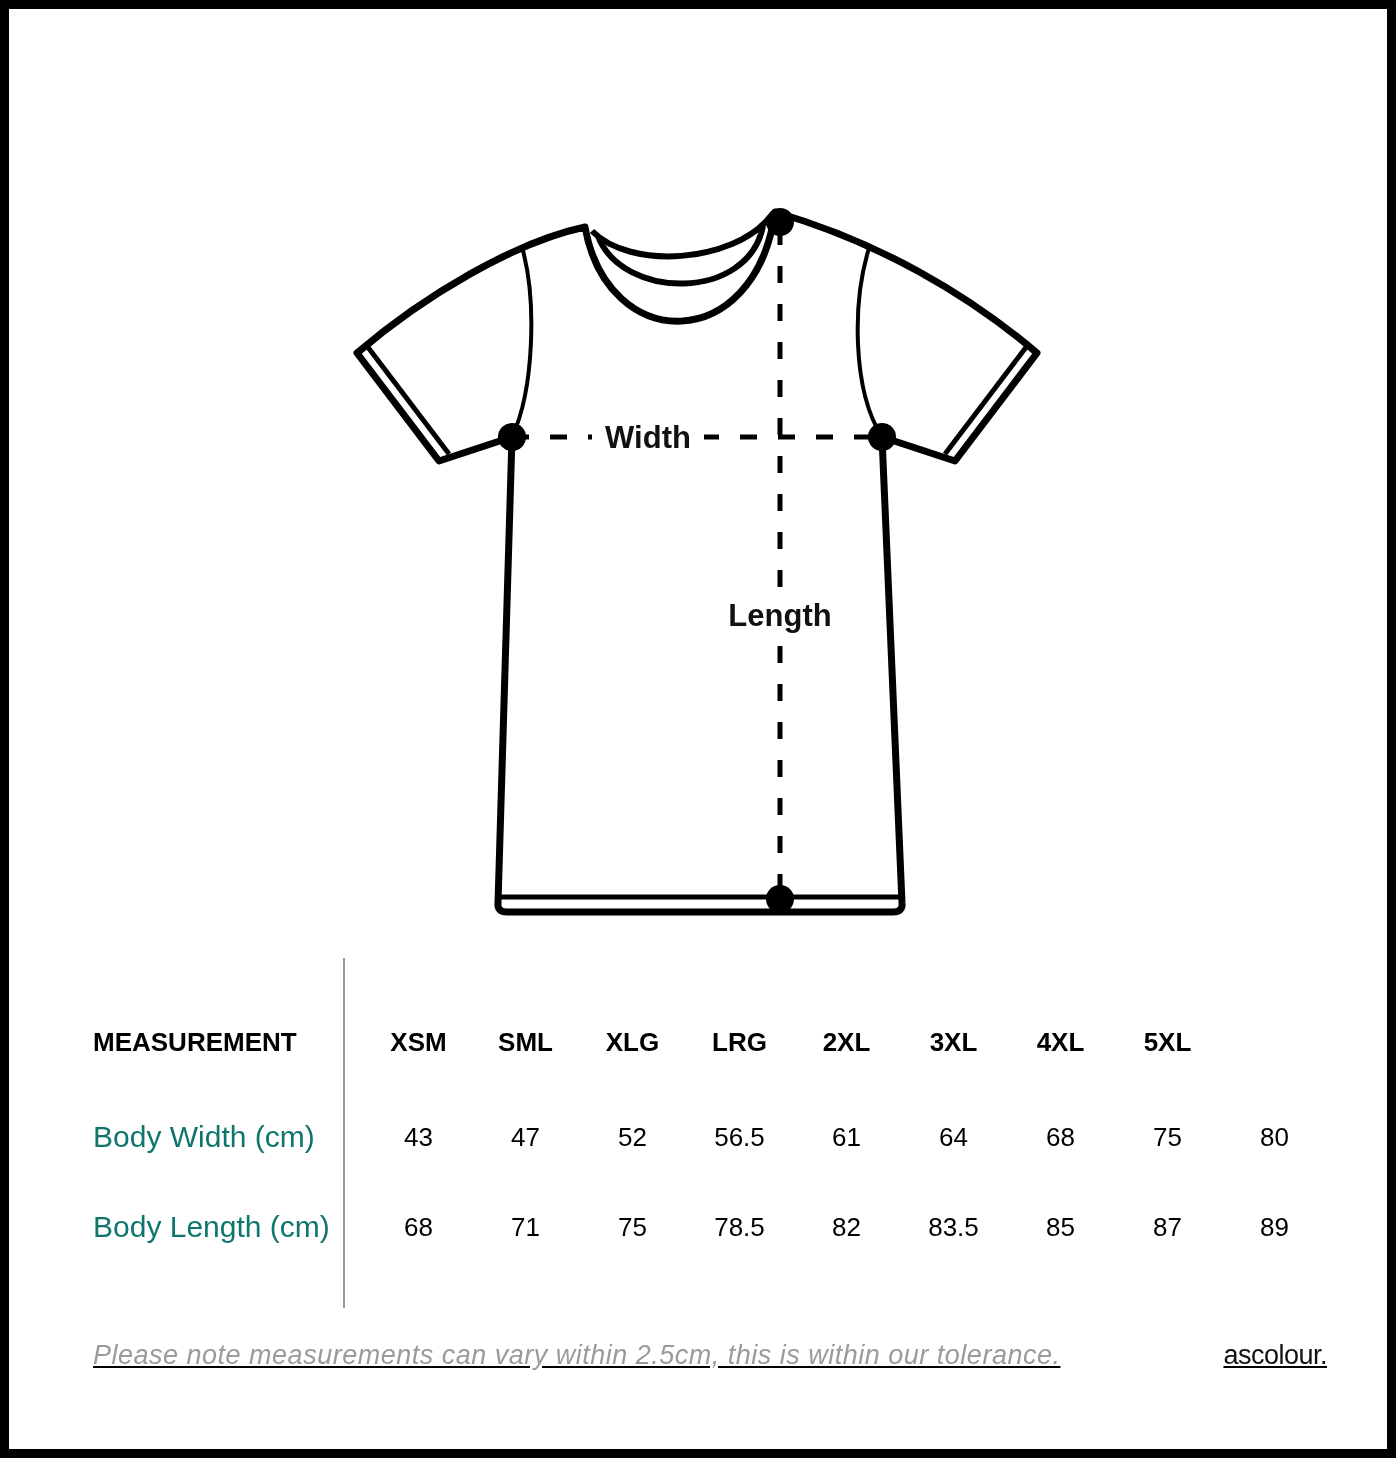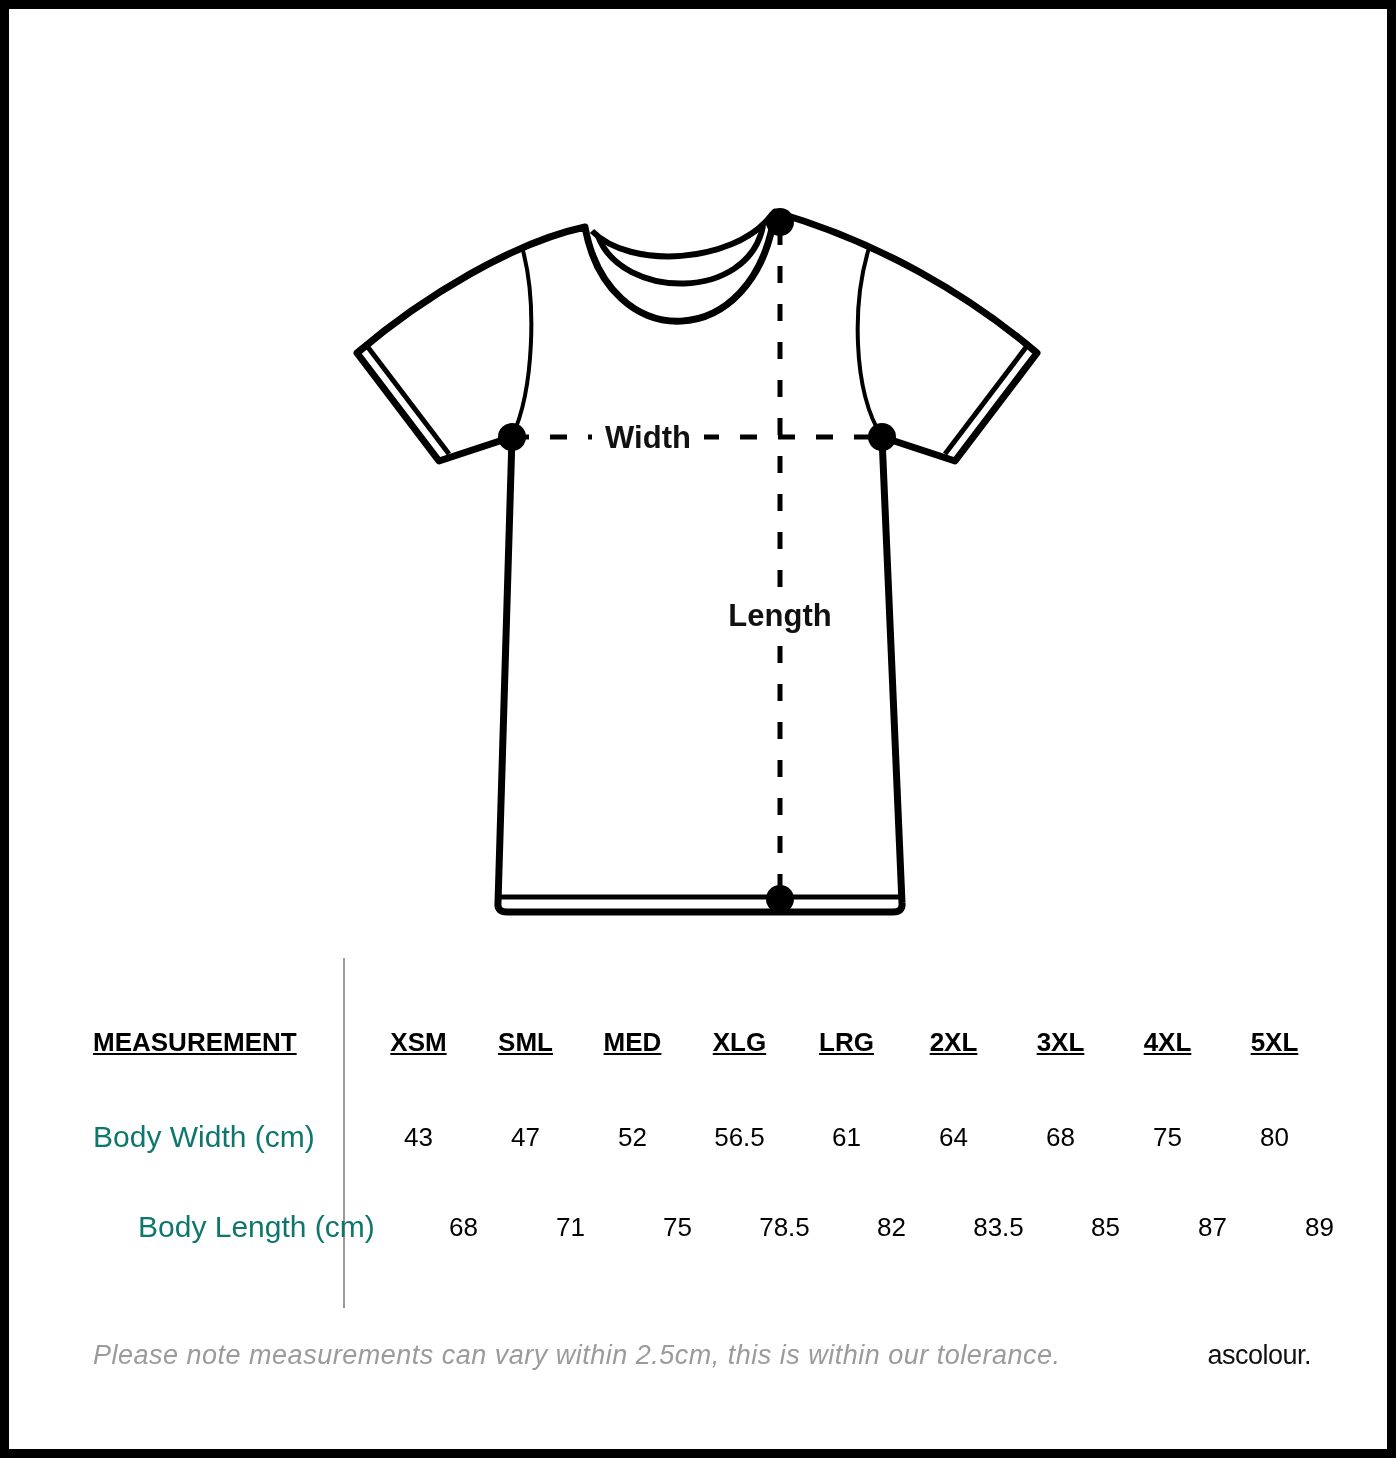--- a/index.html
+++ b/index.html
@@ -34,23 +34,23 @@
   .size-table {
     position: absolute;
     left: 0;
     top: 981px;
     width: 1378px;
   }
   .t-row {
     display: grid;
     grid-template-columns: 356px repeat(9, 107px);
   }
-  .t-row.r-head  { height: 104px; text-decoration: underline; }
+  .t-row.r-head  { height: 104px; }
   .t-row.r-body1 { height: 86px; }
-  .t-row.r-body2 { height: 94px; margin-left: 45px; }
+  .t-row.r-body2 { height: 94px; }
   .cell {
     display: flex;
     align-items: center;
     justify-content: center;
     font-size: 26px;
     color: #000000;
   }
   .cell.head { font-weight: 700; }
   .cell.label-cell {
     justify-content: flex-start;
@@ -66,26 +66,27 @@
     position: absolute;
     left: 334px;
     top: 949px;
     width: 2px;
     height: 350px;
     background: #9a9a9a;
   }
   .footer {
     position: absolute;
     left: 84px;
-    right: 76px;
+    right: 60px;
     top: 1322px;
     height: 48px;
     display: flex;
     align-items: center;
     justify-content: space-between;
+    text-decoration: underline;
   }
   .note {
     font-style: italic;
     font-size: 27px;
     color: #9b9b9b;
     letter-spacing: 0.5px;
   }
   .brand {
     font-size: 27px;
     color: #111111;
@@ -148,21 +149,20 @@
     <text class="dim-label" x="780" y="626" text-anchor="middle">Length</text>
   </svg>
 
   <div class="divider"></div>
 
   <div class="size-table">
     <div class="t-row r-head">
       <div class="cell label-cell head">MEASUREMENT</div>
       <div class="cell head">XSM</div>
       <div class="cell head">SML</div>
-      <div class="cell head">MED</div>
       <div class="cell head">XLG</div>
       <div class="cell head">LRG</div>
       <div class="cell head">2XL</div>
       <div class="cell head">3XL</div>
       <div class="cell head">4XL</div>
       <div class="cell head">5XL</div>
     </div>
 
     <div class="t-row r-body1">
       <div class="cell label-cell row-label">Body Width (cm)</div>

